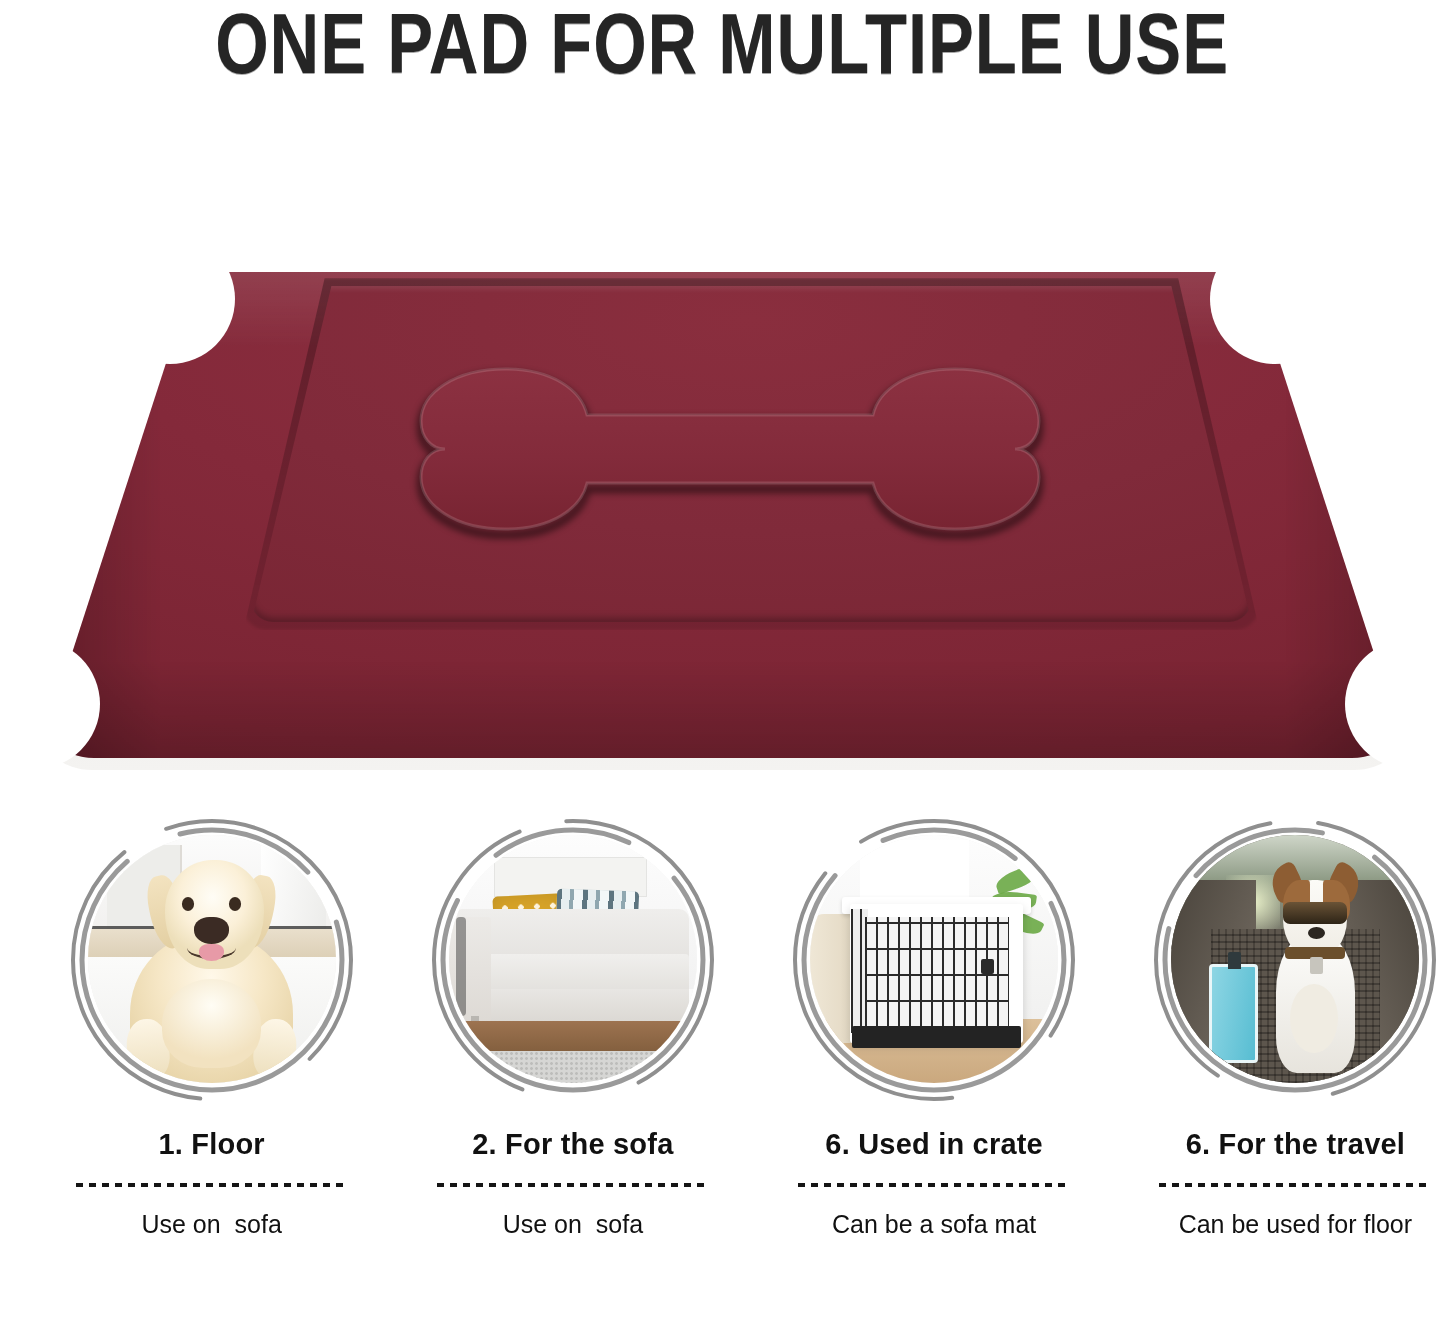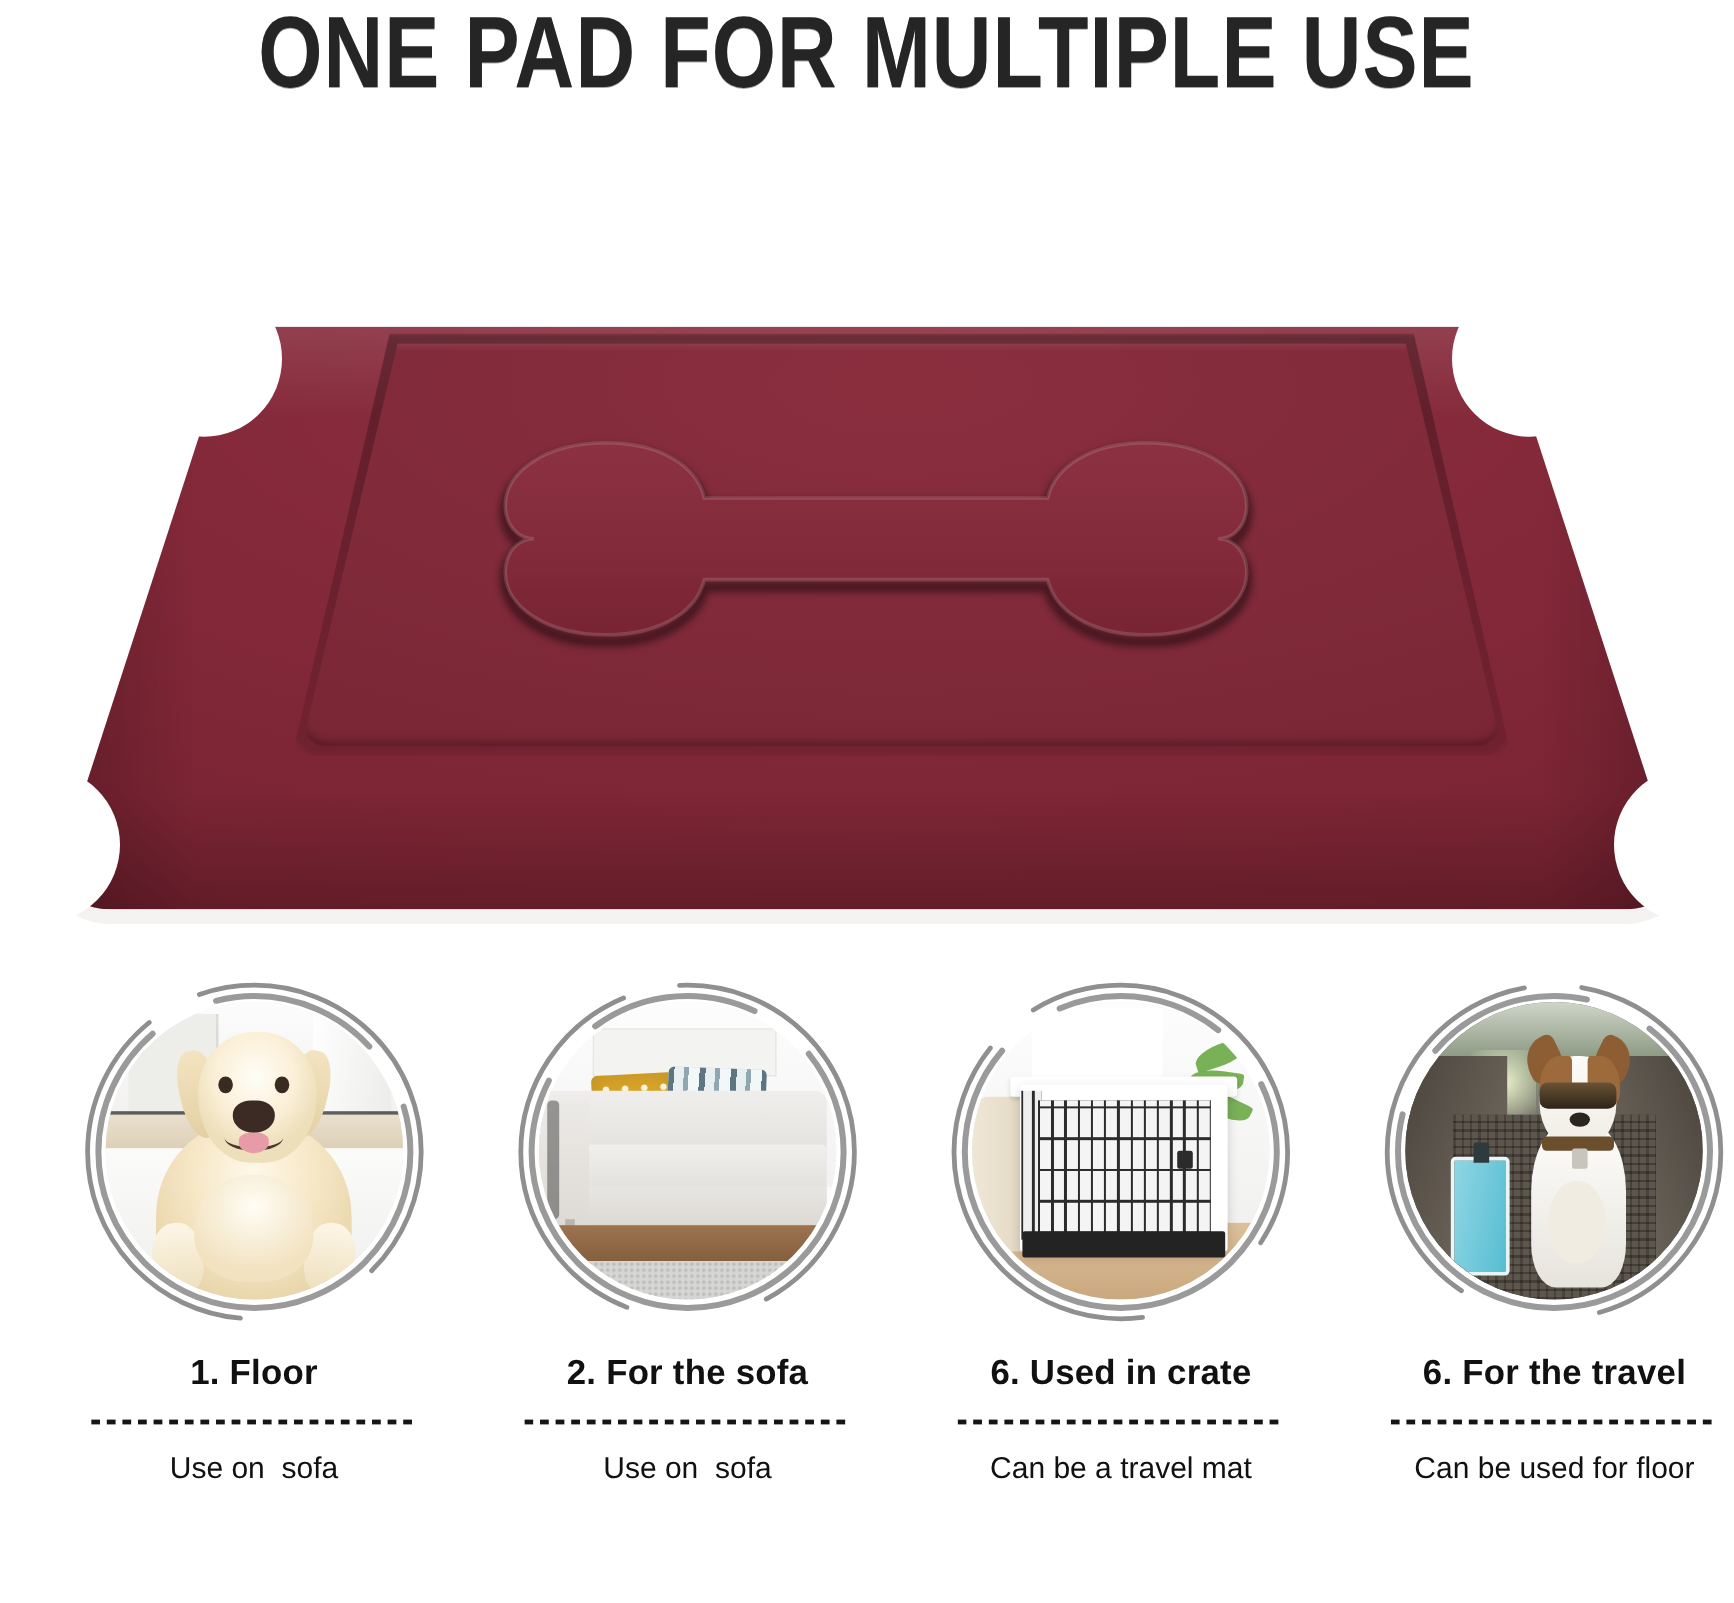--- a/index.html
+++ b/index.html
@@ -479,21 +479,21 @@
           <div class="tray"></div>
         </div>
       </div>
       <svg class="ring-svg" viewBox="0 0 290 296">
         <circle cx="145" cy="148" r="130" fill="none" stroke="#9a9a9a" stroke-width="5" stroke-linecap="round" stroke-dasharray="560 60 140 58" stroke-dashoffset="60"></circle>
         <circle cx="145" cy="148" r="139" fill="none" stroke="#8f8f8f" stroke-width="4" stroke-linecap="round" stroke-dasharray="320 120 330 48" stroke-dashoffset="240"></circle>
       </svg>
     </div>
     <div class="case-title">6. Used in crate</div>
     <div class="dash-line"></div>
-    <div class="case-sub">Can be a travel mat</div>
+    <div class="case-sub">Can be a sofa mat</div>
   </div>
 
   <div class="case-col">
     <div class="case-circle-holder">
       <div class="case-photo">
         <div class="sc-travel">
           <div class="skyFar"></div>
             <div class="glow"></div>
           <div class="railL"></div>
             <div class="railR"></div>

